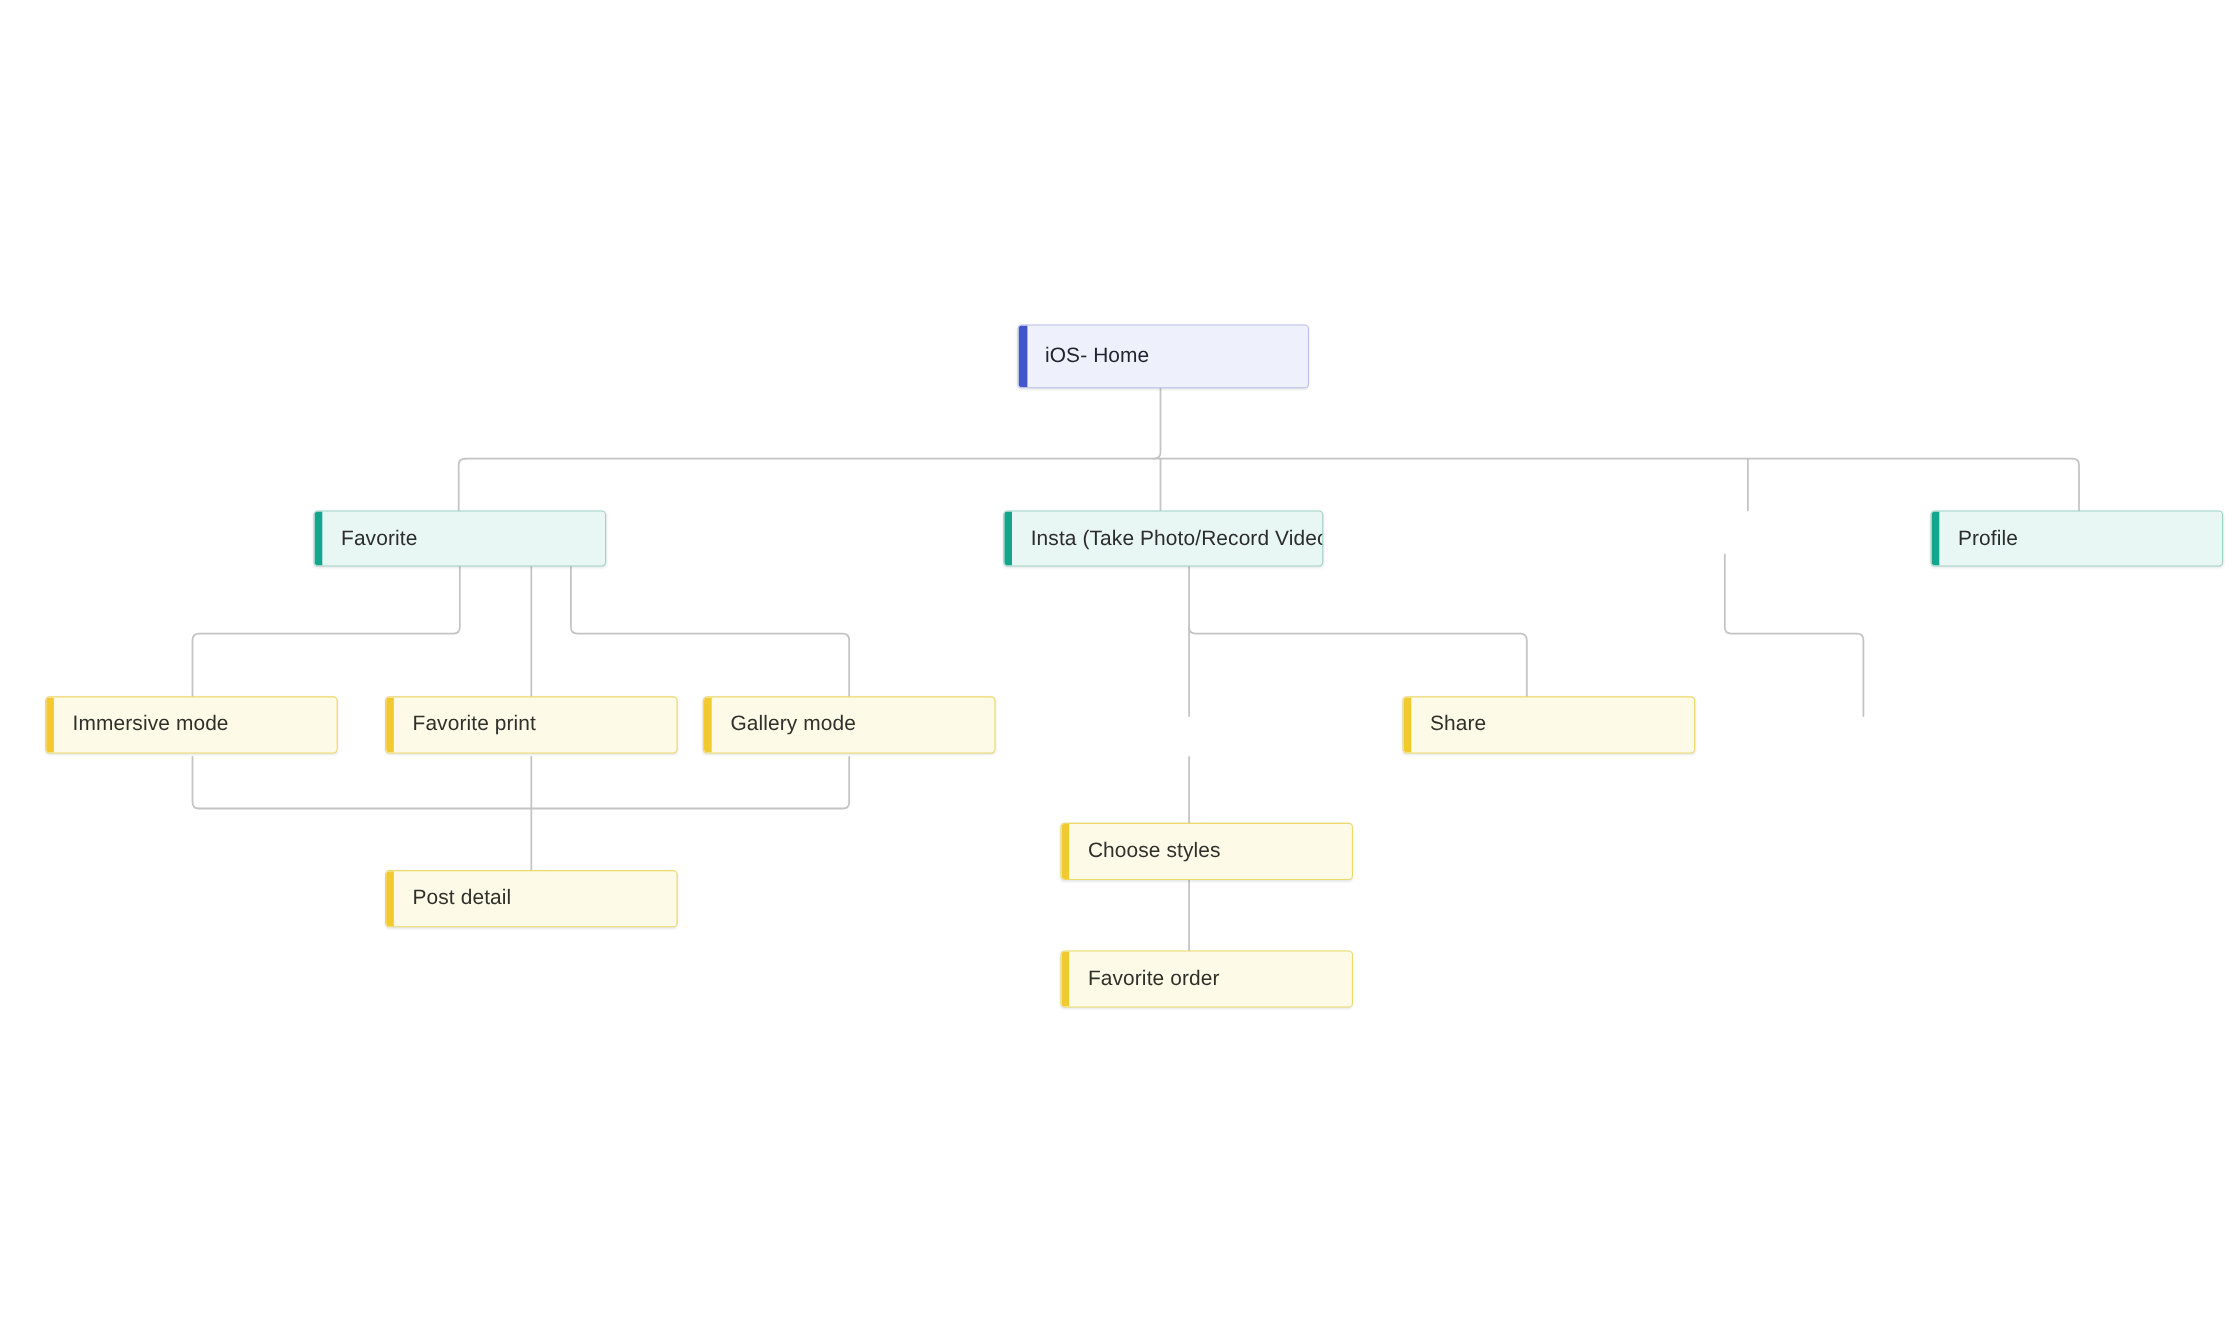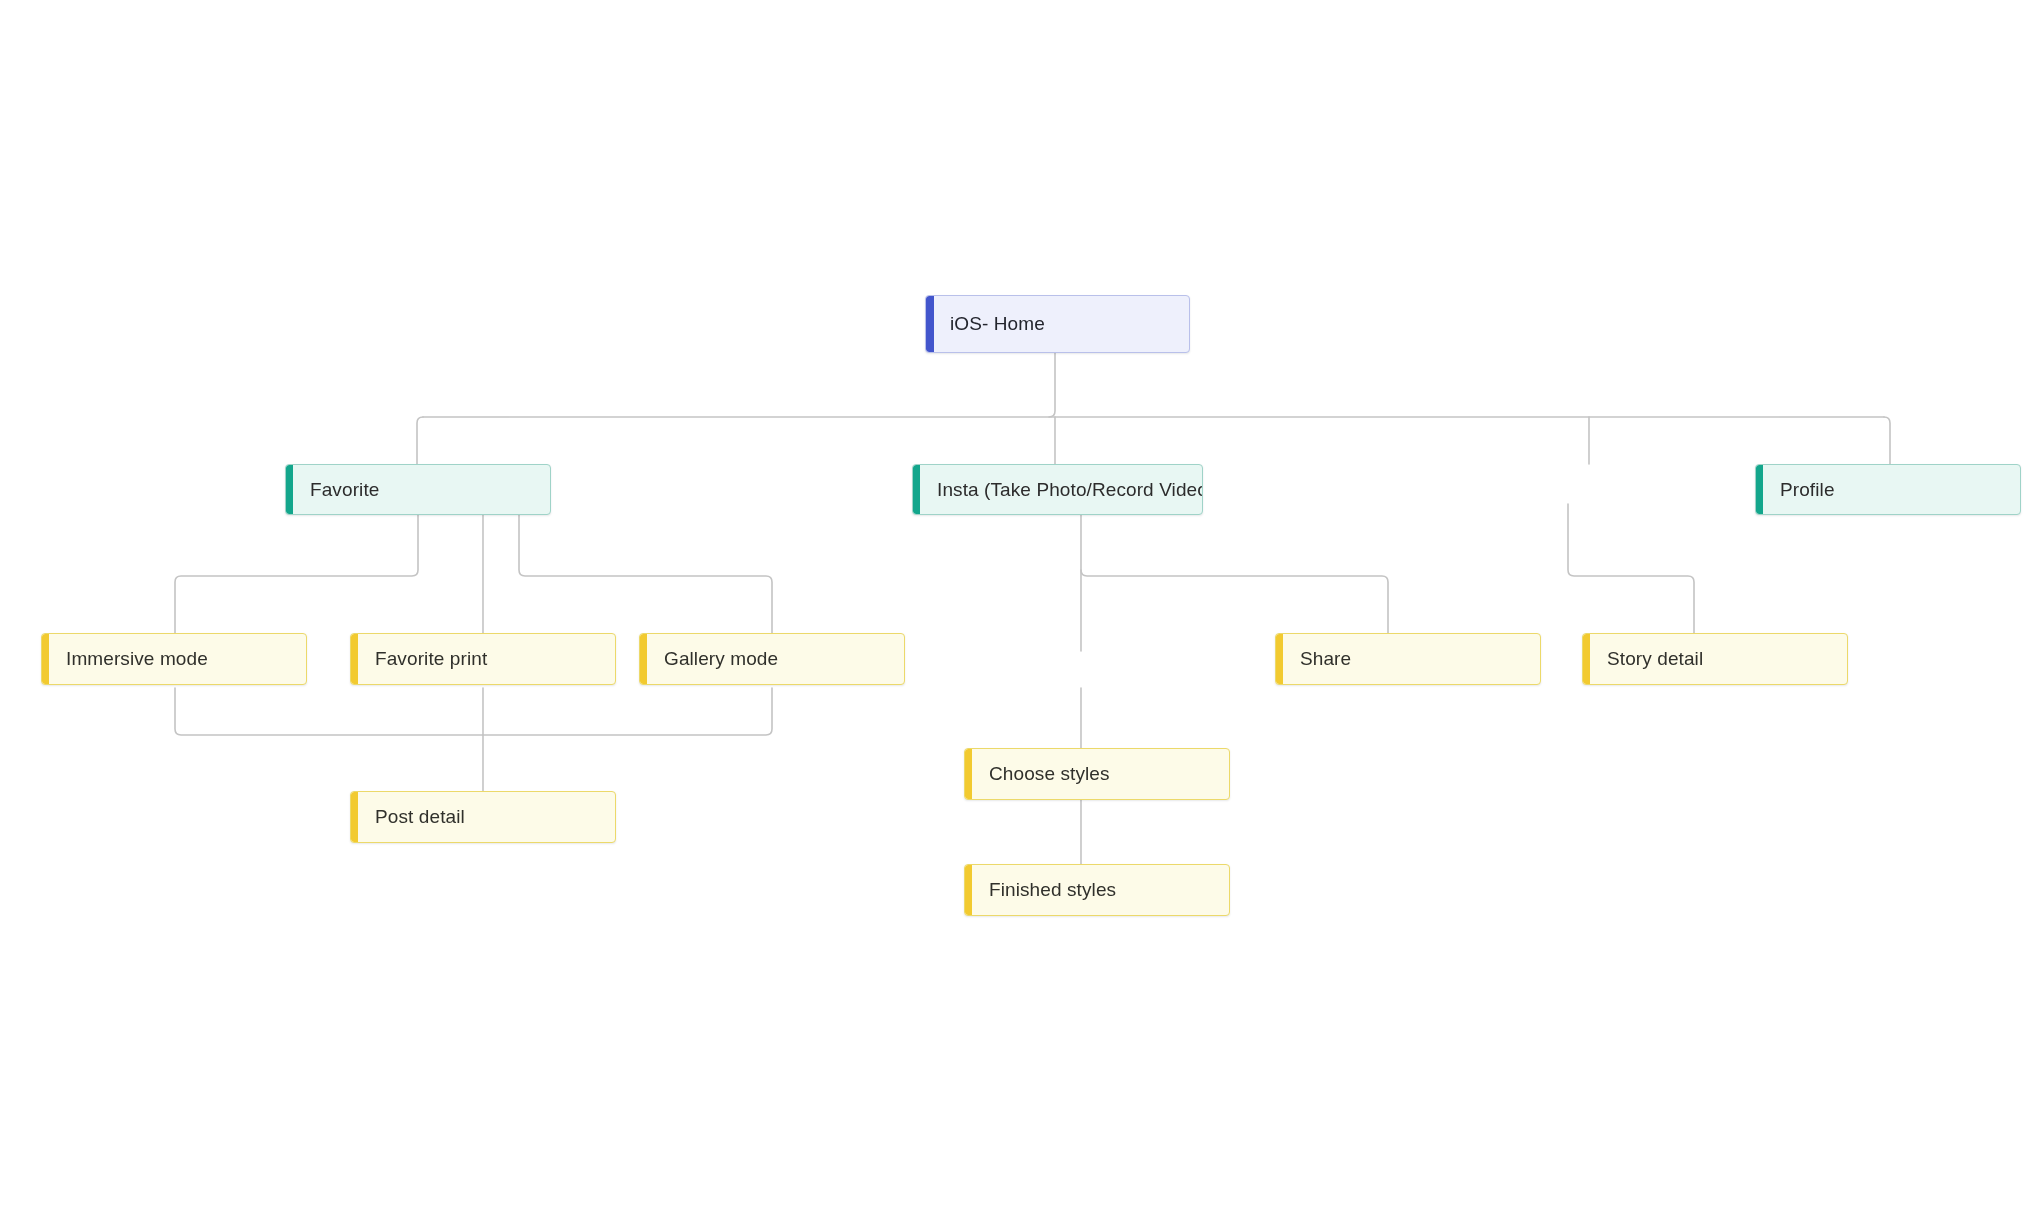--- a/index.html
+++ b/index.html
@@ -174,34 +174,30 @@
       <span class="accent"></span>
       <span class="label">Gallery mode</span>
     </div>
 
 
     <div class="node leaf" style="left:1275px; top:633px; width:266px; height:52px;">
       <span class="accent"></span>
       <span class="label">Share</span>
     </div>
 
-    <div class="node leaf" style="left:1582px; top:633px; width:266px; height:52px;">
-      <span class="accent"></span>
-      <span class="label">Story detail</span>
-    </div>
 
     <div class="node leaf" style="left:350px; top:791px; width:266px; height:52px;">
       <span class="accent"></span>
       <span class="label">Post detail</span>
     </div>
 
     <div class="node leaf" style="left:964px; top:748px; width:266px; height:52px;">
       <span class="accent"></span>
       <span class="label">Choose styles</span>
     </div>
 
     <div class="node leaf" style="left:964px; top:864px; width:266px; height:52px;">
       <span class="accent"></span>
-      <span class="label">Finished styles</span>
+      <span class="label">Favorite order</span>
     </div>
 
   </div>
 </div>
 
 </body></html>

